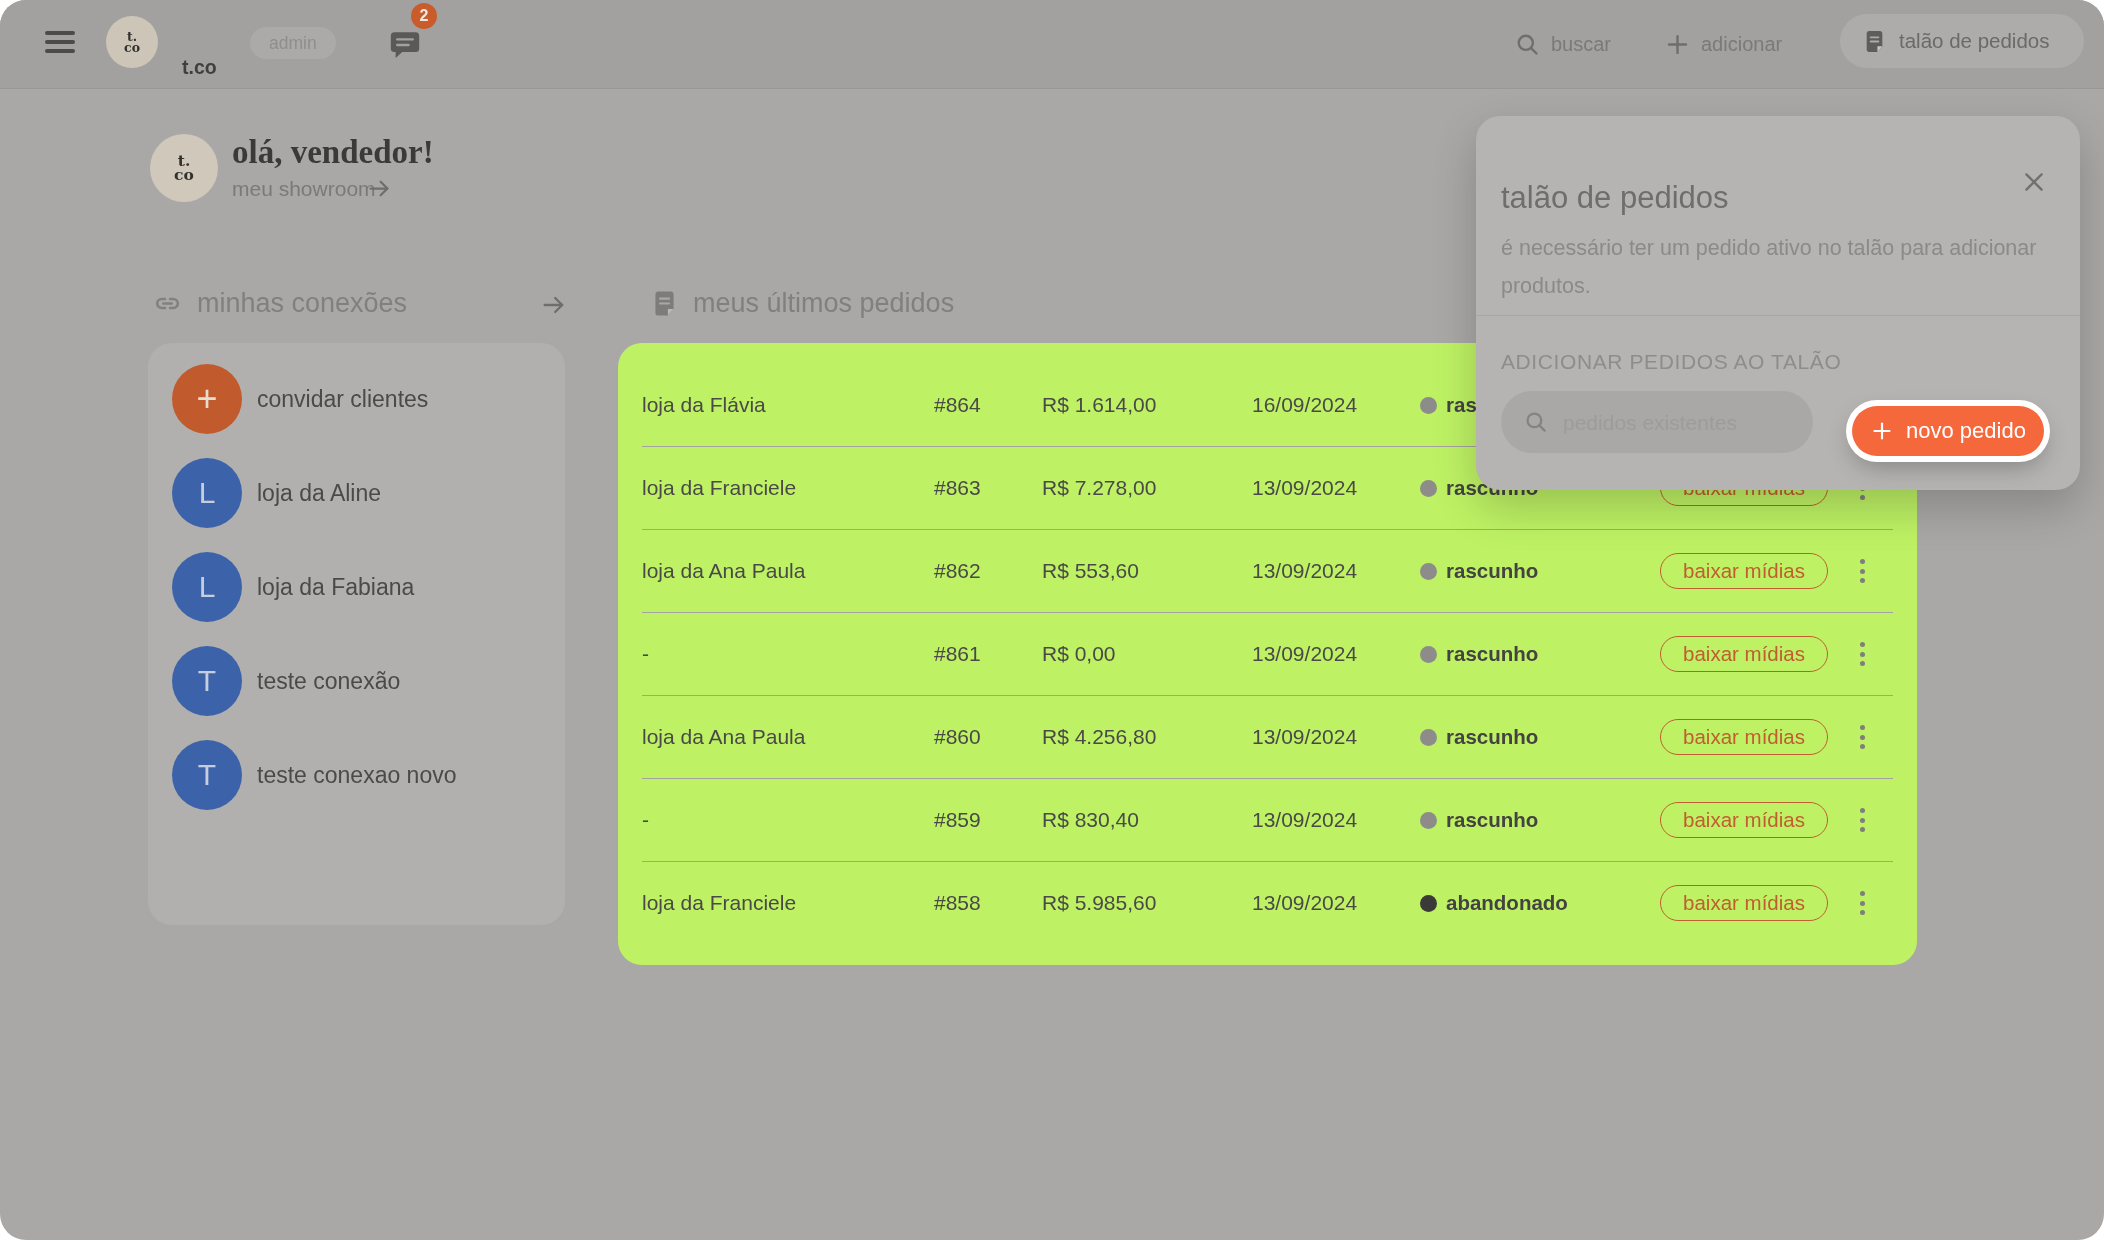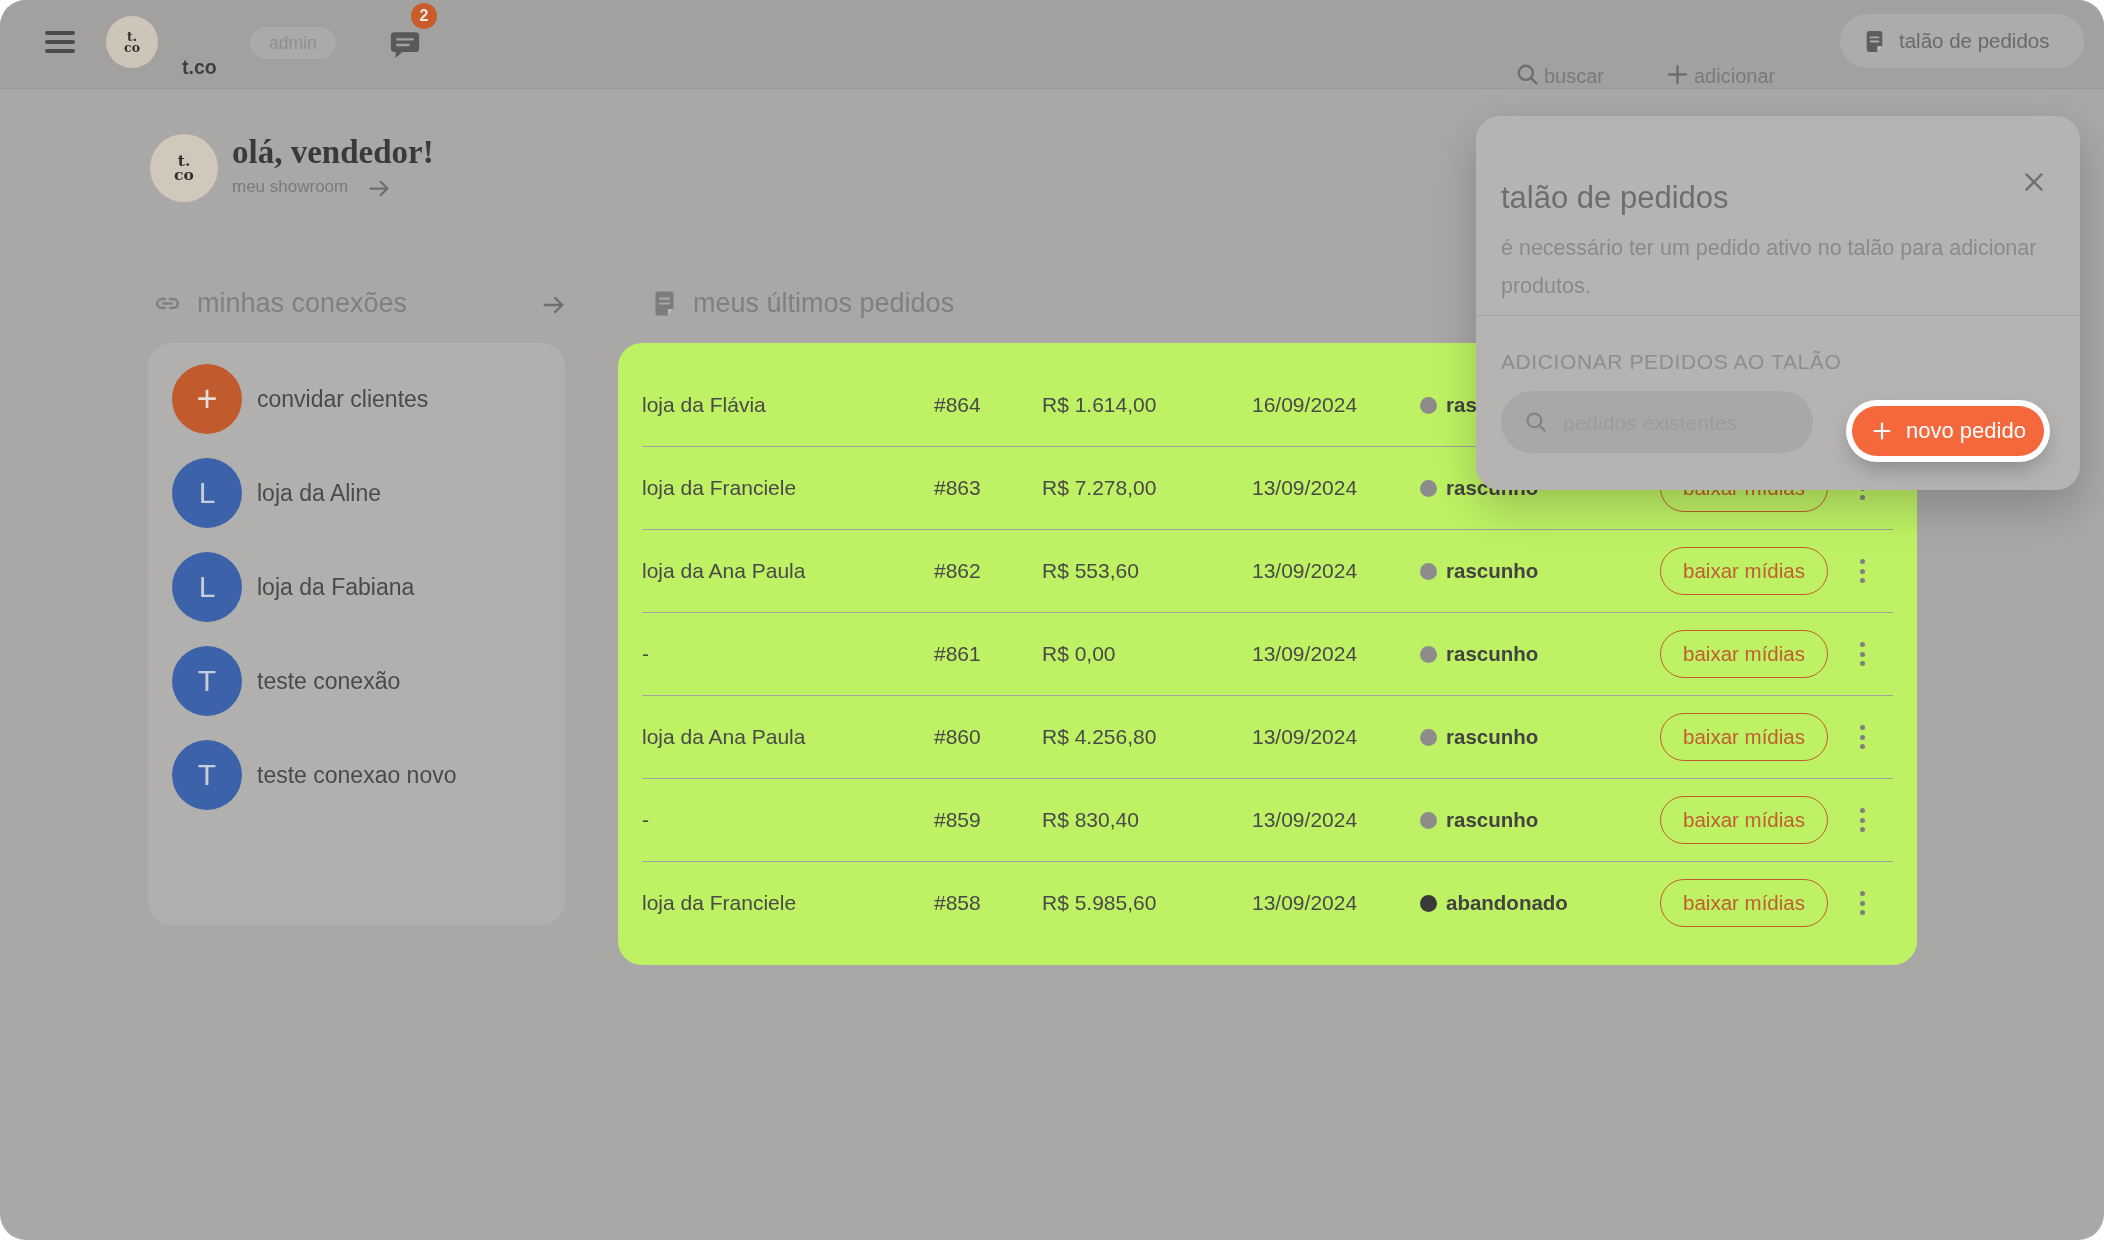--- a/index.html
+++ b/index.html
@@ -12,34 +12,34 @@
   .burger i{display:block;height:3.5px;background:#4c4b4a;border-radius:2px;margin-bottom:5.5px;}
   .logo-circle{position:absolute;left:106px;top:16px;width:52px;height:52px;border-radius:50%;
                background:#cdc6b8;display:flex;flex-direction:column;align-items:center;justify-content:center;
                font-family:"DejaVu Serif",serif;color:#32312e;font-size:12.5px;line-height:11.5px;font-weight:700;}
   .brand-name{position:absolute;left:182px;top:32px;font-size:19.5px;font-weight:700;color:#413f3e;margin-top:24px;}
   .admin-pill{position:absolute;left:250px;top:27px;height:32px;padding:0 19px;border-radius:16px;
               background:#abaaa8;color:#8f8e8d;font-size:17.5px;display:flex;align-items:center;}
   .chat-wrap{position:absolute;left:388px;top:28px;width:34px;height:34px;color:#5a5958;cursor:pointer;}
   .chat-badge{position:absolute;left:411px;top:3px;width:26px;height:26px;border-radius:50%;background:#ca5c2c;
               color:#efe9e4;font-size:16px;font-weight:700;display:flex;align-items:center;justify-content:center;}
-  .nav-act{position:absolute;top:0;height:88px;display:flex;align-items:flex-end;gap:3px;color:#7b7a78;font-size:20px;cursor:pointer;}
+  .nav-act{position:absolute;top:0;height:88px;display:flex;align-items:center;gap:10px;color:#7b7a78;font-size:20px;cursor:pointer;}
   .nav-act .ic{color:#6f6e6d;display:flex;}
   .act-search{left:1514px;}
   .act-add{left:1664px;}
   .pad-pill{position:absolute;left:1840px;top:14px;width:244px;height:54px;border-radius:27px;background:#adacaa;
             display:flex;align-items:center;gap:12px;padding-left:22px;box-sizing:border-box;cursor:pointer;
             color:#6b6a69;font-size:20.5px;}
   .pad-pill .ic{color:#5e5d5c;display:flex;}
   
   .greet-avatar{position:absolute;left:150px;top:134px;width:68px;height:68px;border-radius:50%;background:#d0c9bb;
                 display:flex;flex-direction:column;align-items:center;justify-content:center;
                 font-family:"DejaVu Serif",serif;color:#33322f;font-size:15.5px;line-height:14px;font-weight:700;}
   .greet-title{position:absolute;left:232px;top:134px;font-size:33px;font-weight:700;color:#3b3a39;font-family:Liberation Serif, serif;}
-  .greet-link{position:absolute;left:232px;top:177px;font-size:17px;font-weight:500;color:#7b7a78;cursor:pointer;}
+  .greet-link{position:absolute;left:232px;top:177px;font-size:21px;font-weight:500;color:#7b7a78;cursor:pointer;}
   .greet-arrow{position:absolute;left:366px;top:175px;color:#6f6e6d;display:flex;cursor:pointer;}
   
   .sec-head{position:absolute;display:flex;align-items:center;gap:14px;color:#81807e;font-size:27px;}
   .sh-left{left:152px;top:288px;}
   .sh-right{left:650px;top:288px;justify-content:space-between;}
   .sh-arrow{position:absolute;left:540px;top:291px;color:#6f6e6d;display:flex;cursor:pointer;}
   
   .conn-card{position:absolute;left:148px;top:343px;width:417px;height:582px;border-radius:24px;background:#b1b0ae;
              padding-top:9px;box-sizing:border-box;}
   .citem{height:94px;display:flex;align-items:center;padding-left:24px;cursor:pointer;}
@@ -53,21 +53,21 @@
   .orders-card{position:absolute;left:618px;top:343px;width:1299px;height:622px;border-radius:24px;background:#bef264;
                padding-top:21px;box-sizing:border-box;}
   .trow{height:82px;margin:0 24px 0 24px;display:grid;align-items:center;
         grid-template-columns:292px 108px 210px 168px 230px 178px 68px;}
   .trow + .trow{border-top:1px solid #a3a2a0;}
   .c{font-size:21px;color:#4a4948;}
   .c.status{display:flex;align-items:center;}
   .dot{width:17px;height:17px;border-radius:50%;background:#8d8c8a;flex:none;}
   .dot.dark{background:#3b3a39;}
   .slabel{margin-left:9px;font-size:20.5px;font-weight:700;color:#444342;}
-  .btn-media{margin-left:10px;width:168px;height:48px;border-radius:24px;background:transparent;
+  .btn-media{margin-left:10px;width:168px;height:36px;border-radius:24px;background:transparent;
              border:1.5px solid #c05e31;color:#c05e31;font-size:20.5px;font-family:inherit;cursor:pointer;}
   .kebab{justify-self:center;display:flex;flex-direction:column;gap:4.5px;padding:6px;cursor:pointer;}
   .kebab i{width:5px;height:5px;border-radius:50%;background:#7f7e7c;}
   
   .popover{position:absolute;left:1476px;top:116px;width:604px;height:374px;border-radius:24px;background:#b5b4b2;
            box-shadow:0 18px 45px rgba(0,0,0,0.20);z-index:50;}
   .pop-title{position:absolute;left:25px;top:64px;font-size:31px;font-weight:500;color:#6f6e6c;}
   .pop-close{position:absolute;left:545px;top:53px;width:26px;height:26px;color:#727170;cursor:pointer;display:flex;}
   .pop-divider{position:absolute;left:0;top:199px;width:604px;height:1px;background:#a7a6a4;}
   .pop-label{position:absolute;left:25px;top:234px;font-size:21px;letter-spacing:0.6px;color:#8e8d8b;}

